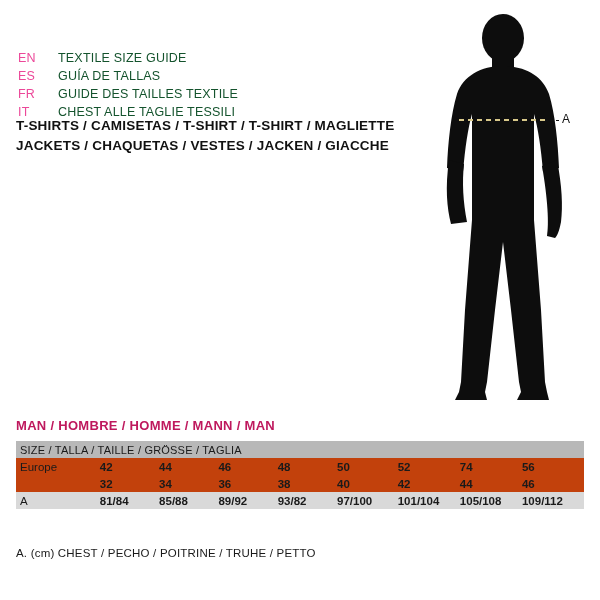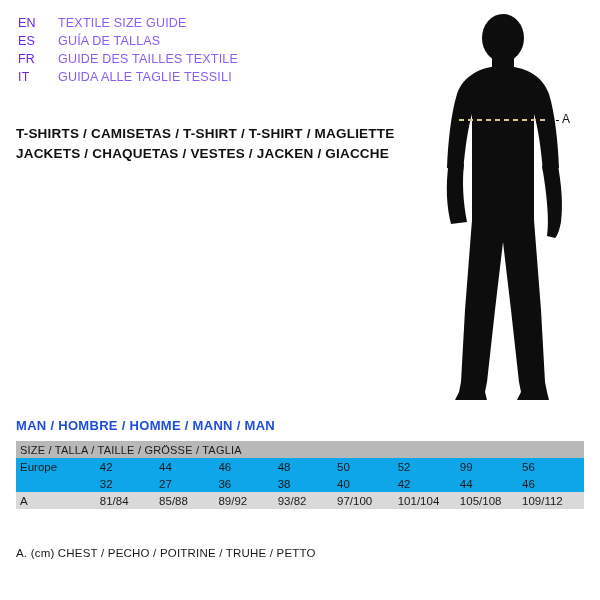--- a/index.html
+++ b/index.html
@@ -32,31 +32,32 @@
     display: flex;
     align-items: baseline;
     height: 18px;
     line-height: 18px;
     font-size: 12.5px;
     letter-spacing: 0.2px;
   }
   .lang-code {
     width: 40px;
     flex: 0 0 40px;
-    color: #6d28d9;
+    color: #ec4899;
   }
   .lang-text {
     flex: 1 1 auto;
-    color: #8b5cf6;
+    color: #14532d;
+    margin-top: 35px;
   }
 
   
   .cat-block {
     position: absolute;
-    top: 124px;
+    top: 116px;
     left: 16px;
     width: 400px;
   }
   .cat-line {
     font-size: 13.5px;
     font-weight: bold;
     line-height: 20px;
     letter-spacing: 0.2px;
     color: #111111;
   }
@@ -89,21 +90,21 @@
   }
 
   
   .man-heading {
     position: absolute;
     top: 418px;
     left: 16px;
     font-size: 13px;
     font-weight: bold;
     letter-spacing: 0.3px;
-    color: #1d4ed8;
+    color: #be185d;
   }
 
   
   .size-table {
     position: absolute;
     top: 441px;
     left: 16px;
     width: 568px;
     border-collapse: collapse;
     font-size: 11.5px;
@@ -117,29 +118,30 @@
   }
   .size-table tr.head td {
     background: #b8b8b8;
     font-size: 11px;
     letter-spacing: 0.2px;
   }
   .size-table tr.shade td {
     background: #d9d9d9;
   }
   .size-table tr.plain td {
-    background: #0ea5e9;
+    background: #c2410c;
   }
   .col-label {
     width: 92px;
     padding-left: 4px !important;
   }
   .cell {
     width: 68px;
     text-align: left;
+    font-weight: bold;
   }
 
   
   .footnote {
     position: absolute;
     top: 547px;
     left: 16px;
     font-size: 11.5px;
     letter-spacing: 0.2px;
     color: #1a1a1a;
@@ -159,21 +161,21 @@
     <div class="lang-row">
       <span class="lang-code">ES</span>
       <span class="lang-text">GUÍA DE TALLAS</span>
     </div>
     <div class="lang-row">
       <span class="lang-code">FR</span>
       <span class="lang-text">GUIDE DES TAILLES TEXTILE</span>
     </div>
     <div class="lang-row">
       <span class="lang-code">IT</span>
-      <span class="lang-text">GUIDA ALLE TAGLIE TESSILI</span>
+      <span class="lang-text">CHEST ALLE TAGLIE TESSILI</span>
     </div>
   </div>
 
   <div class="cat-block">
     <div class="cat-line">T-SHIRTS / CAMISETAS / T-SHIRT / T-SHIRT / MAGLIETTE</div>
     <div class="cat-line">JACKETS / CHAQUETAS / VESTES / JACKEN / GIACCHE</div>
   </div>
 
   <div class="figure-wrap">
     <svg width="185" height="400" viewBox="0 0 185 400">
@@ -229,27 +231,27 @@
         <td class="col-label" colspan="9">SIZE / TALLA / TAILLE / GRÖSSE / TAGLIA</td>
       </tr>
       <tr class="plain">
         <td class="col-label">Europe</td>
         <td class="cell">42</td>
         <td class="cell">44</td>
         <td class="cell">46</td>
         <td class="cell">48</td>
         <td class="cell">50</td>
         <td class="cell">52</td>
-        <td class="cell">99</td>
+        <td class="cell">74</td>
         <td class="cell">56</td>
       </tr>
       <tr class="plain">
         <td class="col-label"></td>
         <td class="cell">32</td>
-        <td class="cell">27</td>
+        <td class="cell">34</td>
         <td class="cell">36</td>
         <td class="cell">38</td>
         <td class="cell">40</td>
         <td class="cell">42</td>
         <td class="cell">44</td>
         <td class="cell">46</td>
       </tr>
       <tr class="shade">
         <td class="col-label">A</td>
         <td class="cell">81/84</td>

